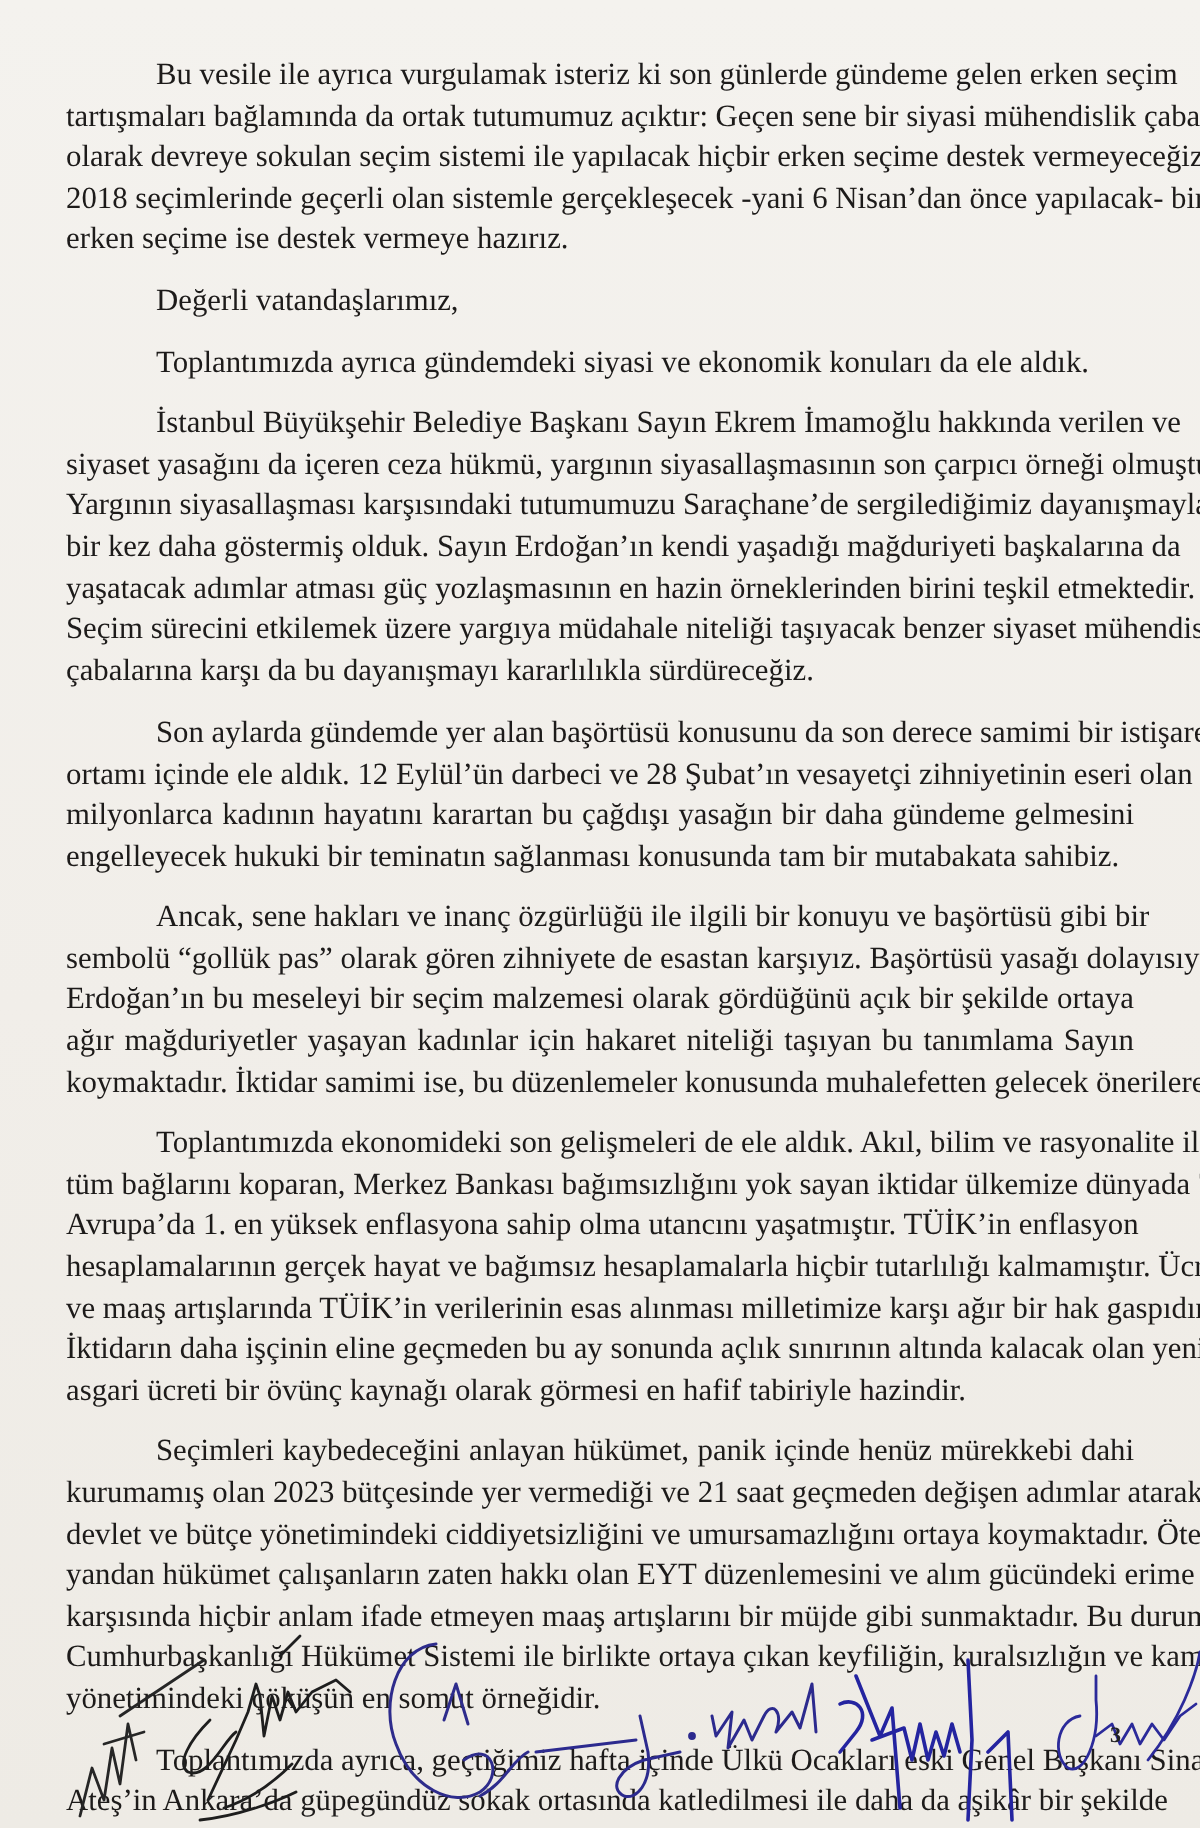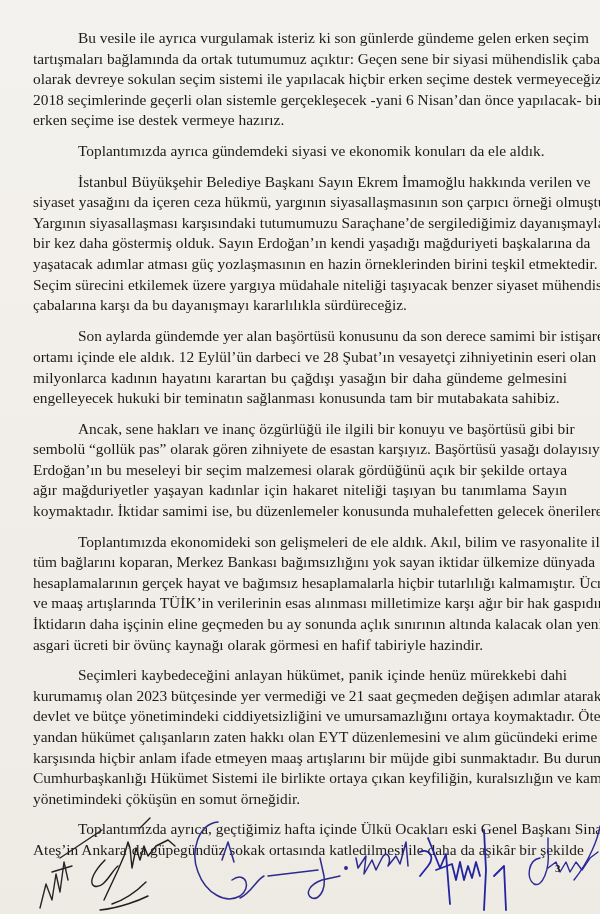--- a/index.html
+++ b/index.html
@@ -84,20 +84,23 @@
   <div class="doc">
 
     <div class="para" id="p1">
       <span class="line first">Bu vesile ile ayrıca vurgulamak isteriz ki son günlerde gündeme gelen erken seçim</span>
       <span class="line">tartışmaları bağlamında da ortak tutumumuz açıktır: Geçen sene bir siyasi mühendislik çabası</span>
       <span class="line">olarak devreye sokulan seçim sistemi ile yapılacak hiçbir erken seçime destek vermeyeceğiz.</span>
       <span class="line">2018 seçimlerinde geçerli olan sistemle gerçekleşecek -yani 6 Nisan’dan önce yapılacak- bir</span>
       <span class="line last">erken seçime ise destek vermeye hazırız.</span>
     </div>
 
+    <div class="para" id="p2">
+      <span class="line first last">Değerli vatandaşlarımız,</span>
+    </div>
 
     <div class="para" id="p3">
       <span class="line first last">Toplantımızda ayrıca gündemdeki siyasi ve ekonomik konuları da ele aldık.</span>
     </div>
 
     <div class="para" id="p4">
       <span class="line first">İstanbul Büyükşehir Belediye Başkanı Sayın Ekrem İmamoğlu hakkında verilen ve</span>
       <span class="line">siyaset yasağını da içeren ceza hükmü, yargının siyasallaşmasının son çarpıcı örneği olmuştur.</span>
       <span class="line">Yargının siyasallaşması karşısındaki tutumumuzu Saraçhane’de sergilediğimiz dayanışmayla</span>
       <span class="line">bir kez daha göstermiş olduk. Sayın Erdoğan’ın kendi yaşadığı mağduriyeti başkalarına da</span>
@@ -117,20 +120,21 @@
       <span class="line first">Ancak, sene hakları ve inanç özgürlüğü ile ilgili bir konuyu ve başörtüsü gibi bir</span>
       <span class="line">sembolü “gollük pas” olarak gören zihniyete de esastan karşıyız. Başörtüsü yasağı dolayısıyla</span>
       <span class="line">Erdoğan’ın bu meseleyi bir seçim malzemesi olarak gördüğünü açık bir şekilde ortaya</span>
       <span class="line">ağır mağduriyetler yaşayan kadınlar için hakaret niteliği taşıyan bu tanımlama Sayın</span>
       <span class="line">koymaktadır. İktidar samimi ise, bu düzenlemeler konusunda muhalefetten gelecek önerilere</span>
     </div>
 
     <div class="para" id="p7">
       <span class="line first">Toplantımızda ekonomideki son gelişmeleri de ele aldık. Akıl, bilim ve rasyonalite ile</span>
       <span class="line">tüm bağlarını koparan, Merkez Bankası bağımsızlığını yok sayan iktidar ülkemize dünyada 7.</span>
+      <span class="line">Avrupa’da 1. en yüksek enflasyona sahip olma utancını yaşatmıştır. TÜİK’in enflasyon</span>
       <span class="line">hesaplamalarının gerçek hayat ve bağımsız hesaplamalarla hiçbir tutarlılığı kalmamıştır. Ücret</span>
       <span class="line">ve maaş artışlarında TÜİK’in verilerinin esas alınması milletimize karşı ağır bir hak gaspıdır.</span>
       <span class="line">İktidarın daha işçinin eline geçmeden bu ay sonunda açlık sınırının altında kalacak olan yeni</span>
       <span class="line last">asgari ücreti bir övünç kaynağı olarak görmesi en hafif tabiriyle hazindir.</span>
     </div>
 
     <div class="para" id="p8">
       <span class="line first">Seçimleri kaybedeceğini anlayan hükümet, panik içinde henüz mürekkebi dahi</span>
       <span class="line">kurumamış olan 2023 bütçesinde yer vermediği ve 21 saat geçmeden değişen adımlar atarak</span>
       <span class="line">devlet ve bütçe yönetimindeki ciddiyetsizliğini ve umursamazlığını ortaya koymaktadır. Öte</span>

